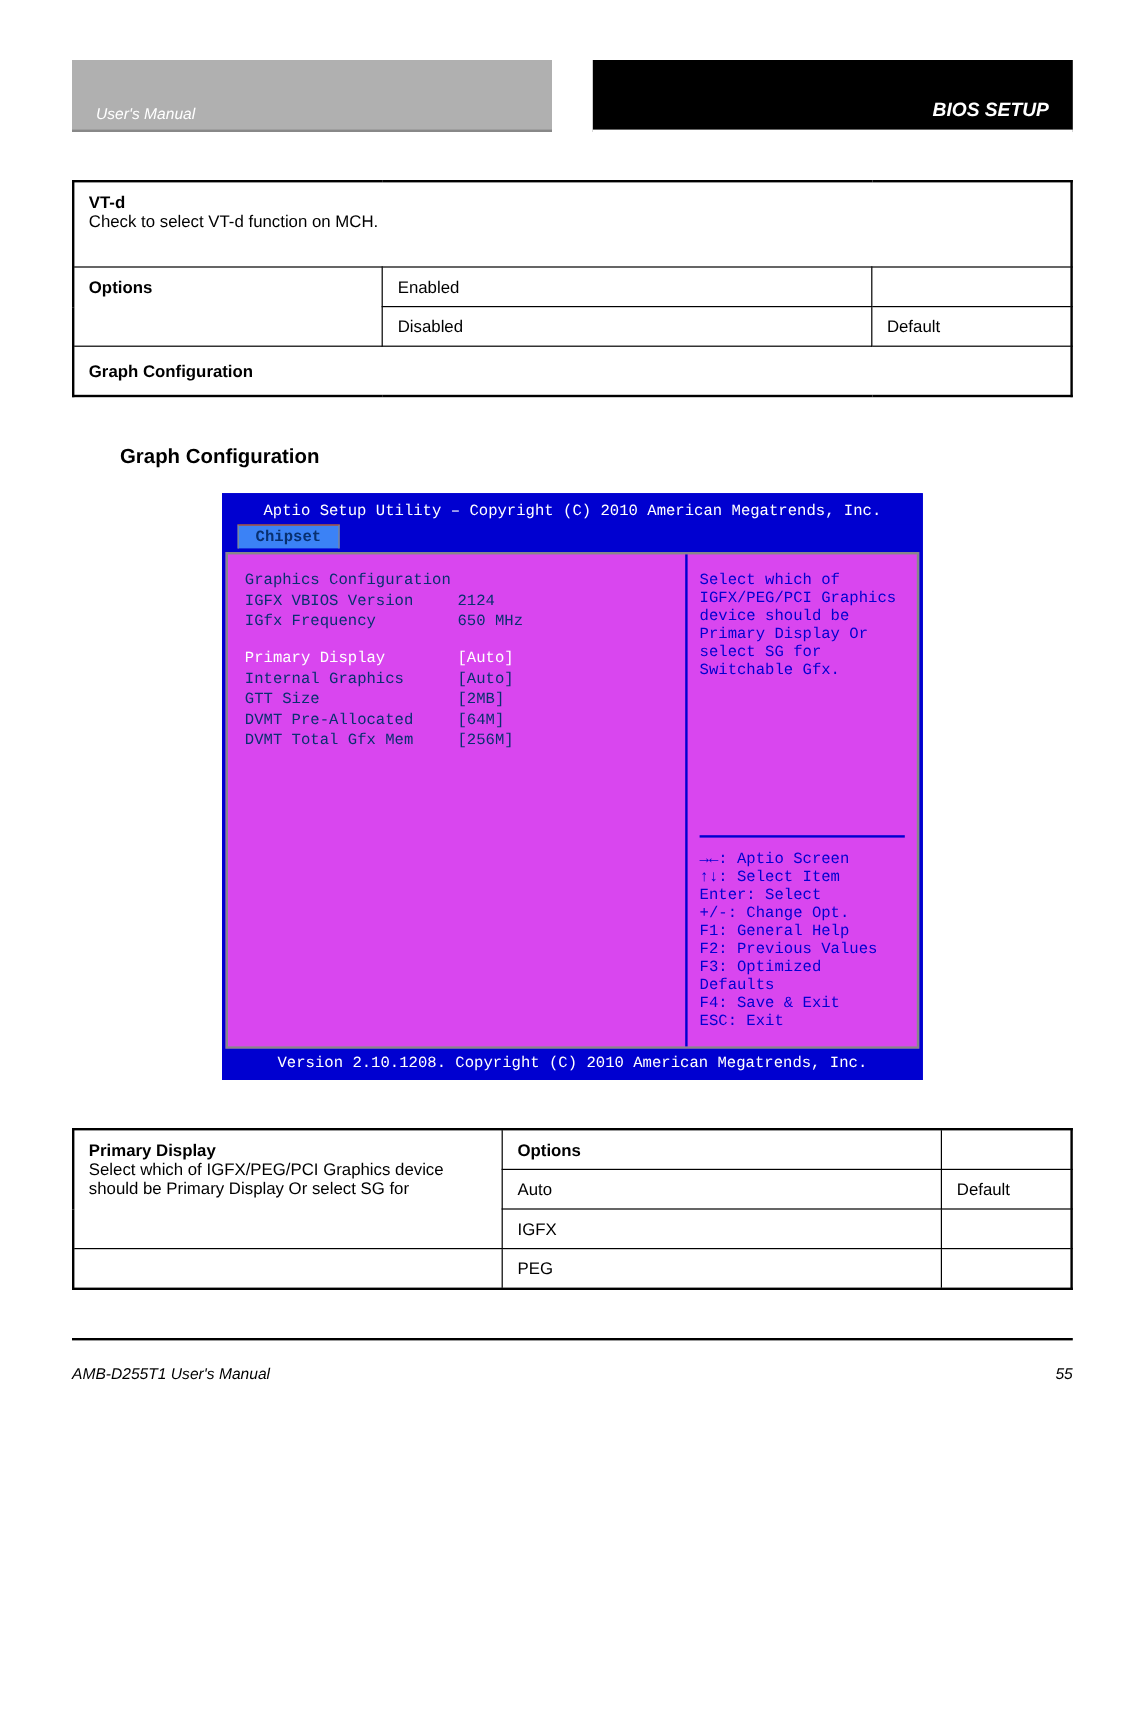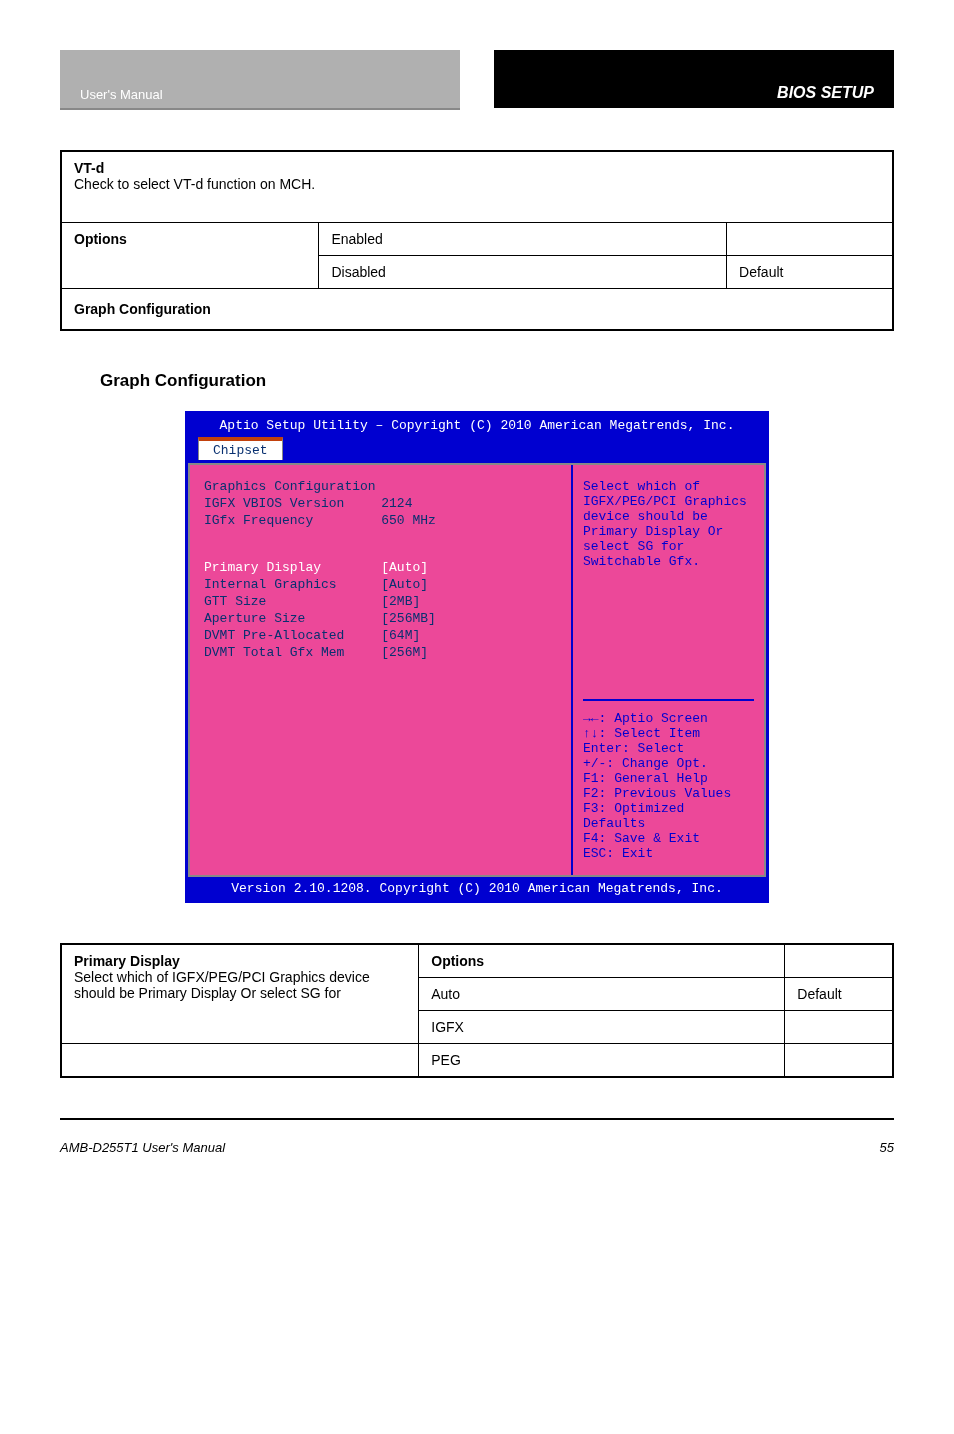--- a/index.html
+++ b/index.html
@@ -20,20 +20,21 @@
     margin-bottom: 40px;
   }
   .header-left {
     flex: 1;
     background: #b0b0b0;
     border-bottom: 2px solid #888;
     display: flex;
     align-items: flex-end;
     padding: 0 20px 6px 20px;
     color: #fff;
+    font-style: italic;
     font-size: 13px;
   }
   .header-right {
     flex: 1;
     background: #000;
     color: #fff;
     display: flex;
     align-items: flex-end;
     justify-content: flex-end;
     padding: 0 20px 6px 20px;
@@ -79,30 +80,31 @@
     color: #fff;
     text-align: center;
     padding: 4px;
   }
   .bios-tabs {
     background: #0000d0;
     padding: 0 10px 3px 10px;
   }
   .bios-tab {
     display: inline-block;
-    background: #ffffff;
+    background: #3b82f6;
     color: #083070;
     padding: 2px 14px;
-    border-top: 4px solid #c2410c;
+    border-top: 1px solid #c2410c;
     border-left: 1px solid #888;
     border-right: 1px solid #888;
+    font-weight: bold;
   }
   .bios-body {
     display: flex;
-    background: #ec4899;
+    background: #d946ef;
     border: 2px solid #888;
     gap: 28px;
   }
   .bios-left {
     flex: 1.9;
     padding: 14px 14px 120px 14px;
     color: #083070;
   }
   .bios-right {
     flex: 1;
@@ -200,39 +202,35 @@
     <div class="bios-body">
       <div class="bios-left">
         <div class="bios-row">
             <span class="bios-label">Graphics Configuration</span>
             <span class="bios-value"></span>
           </div>
         <div class="bios-row">
             <span class="bios-label">IGFX VBIOS Version</span>
             <span class="bios-value">2124</span>
           </div>
-        <div class="bios-row" style="margin-bottom:32px">
+        <div class="bios-row" style="margin-bottom:16px">
             <span class="bios-label">IGfx Frequency</span>
             <span class="bios-value">650 MHz</span>
           </div>
         <div class="bios-row bios-selected">
             <span class="bios-label">Primary Display</span>
             <span class="bios-value">[Auto]</span>
           </div>
         <div class="bios-row">
             <span class="bios-label">Internal Graphics</span>
             <span class="bios-value">[Auto]</span>
           </div>
         <div class="bios-row">
             <span class="bios-label">GTT Size</span>
             <span class="bios-value">[2MB]</span>
-          </div>
-        <div class="bios-row">
-            <span class="bios-label">Aperture Size</span>
-            <span class="bios-value">[256MB]</span>
           </div>
         <div class="bios-row">
             <span class="bios-label">DVMT Pre-Allocated</span>
             <span class="bios-value">[64M]</span>
           </div>
         <div class="bios-row">
             <span class="bios-label">DVMT Total Gfx Mem</span>
             <span class="bios-value">[256M]</span>
           </div>
       </div>

